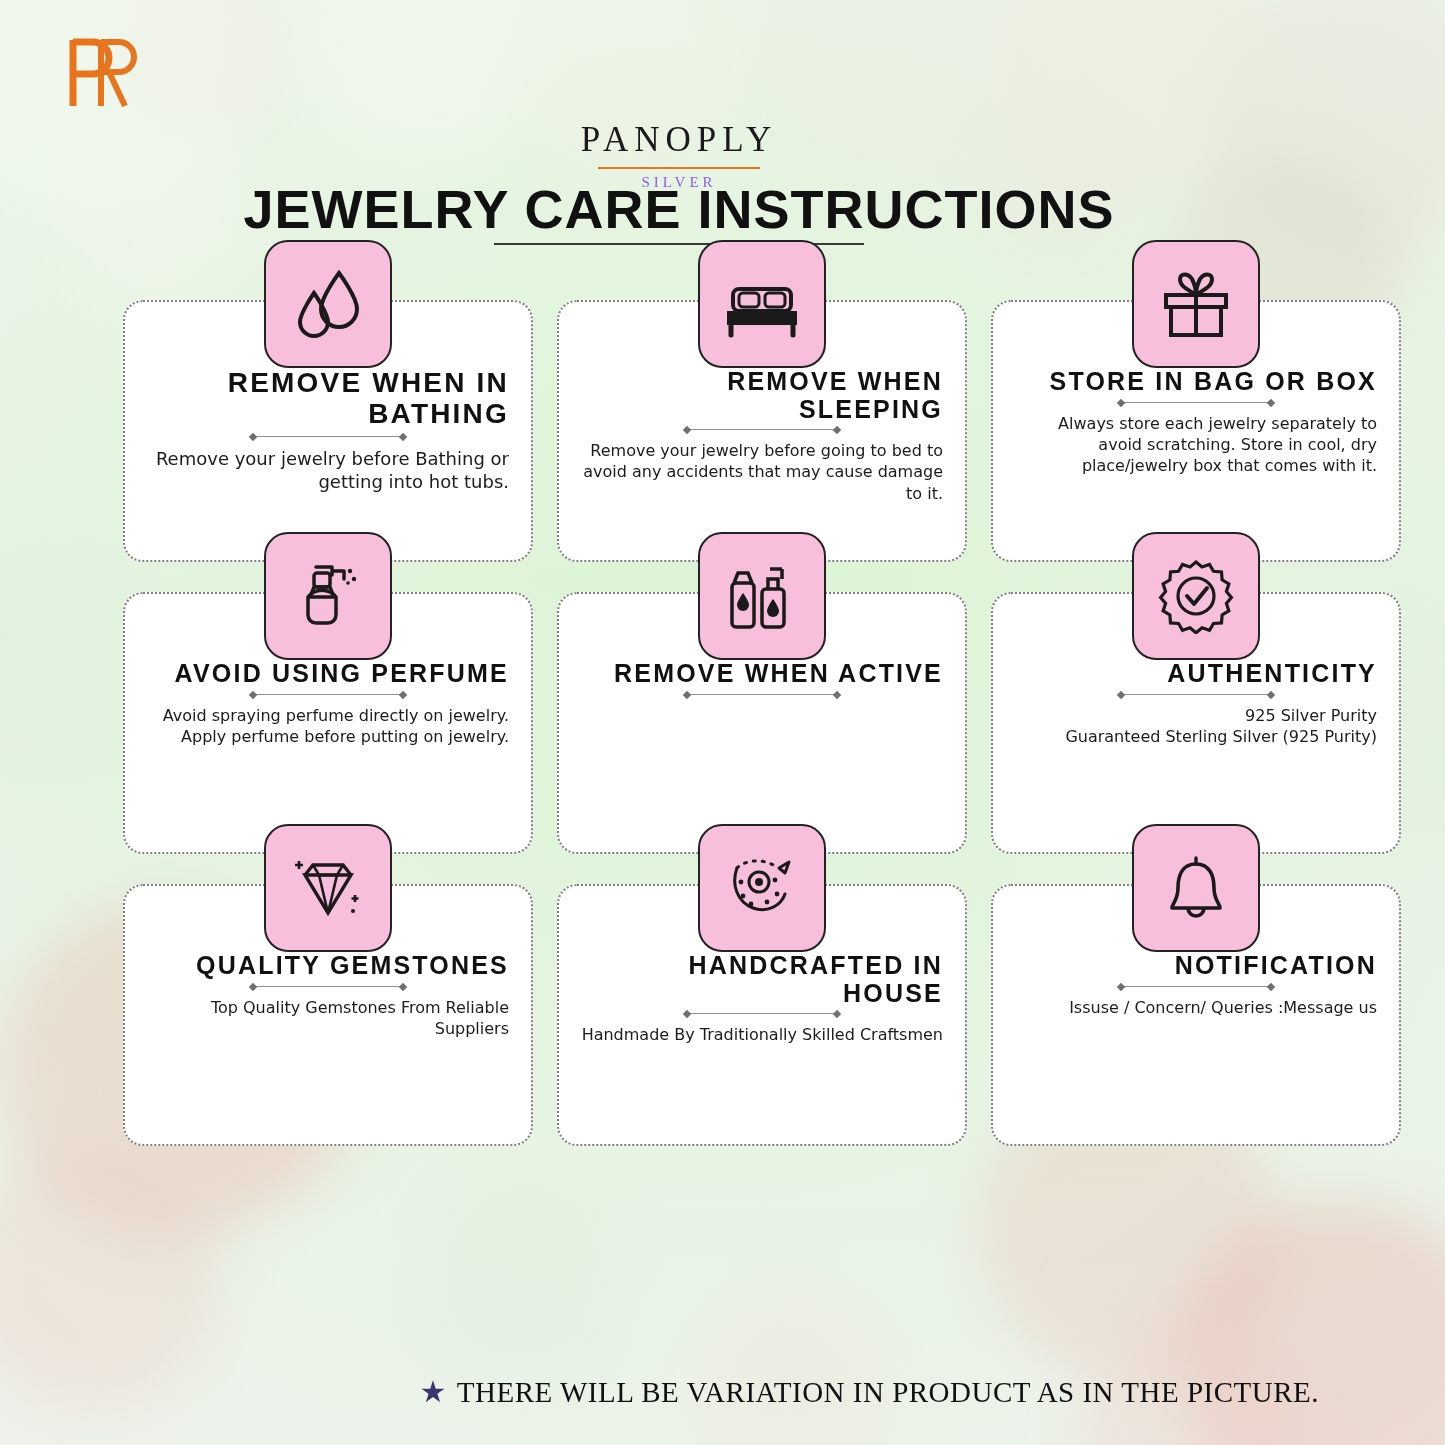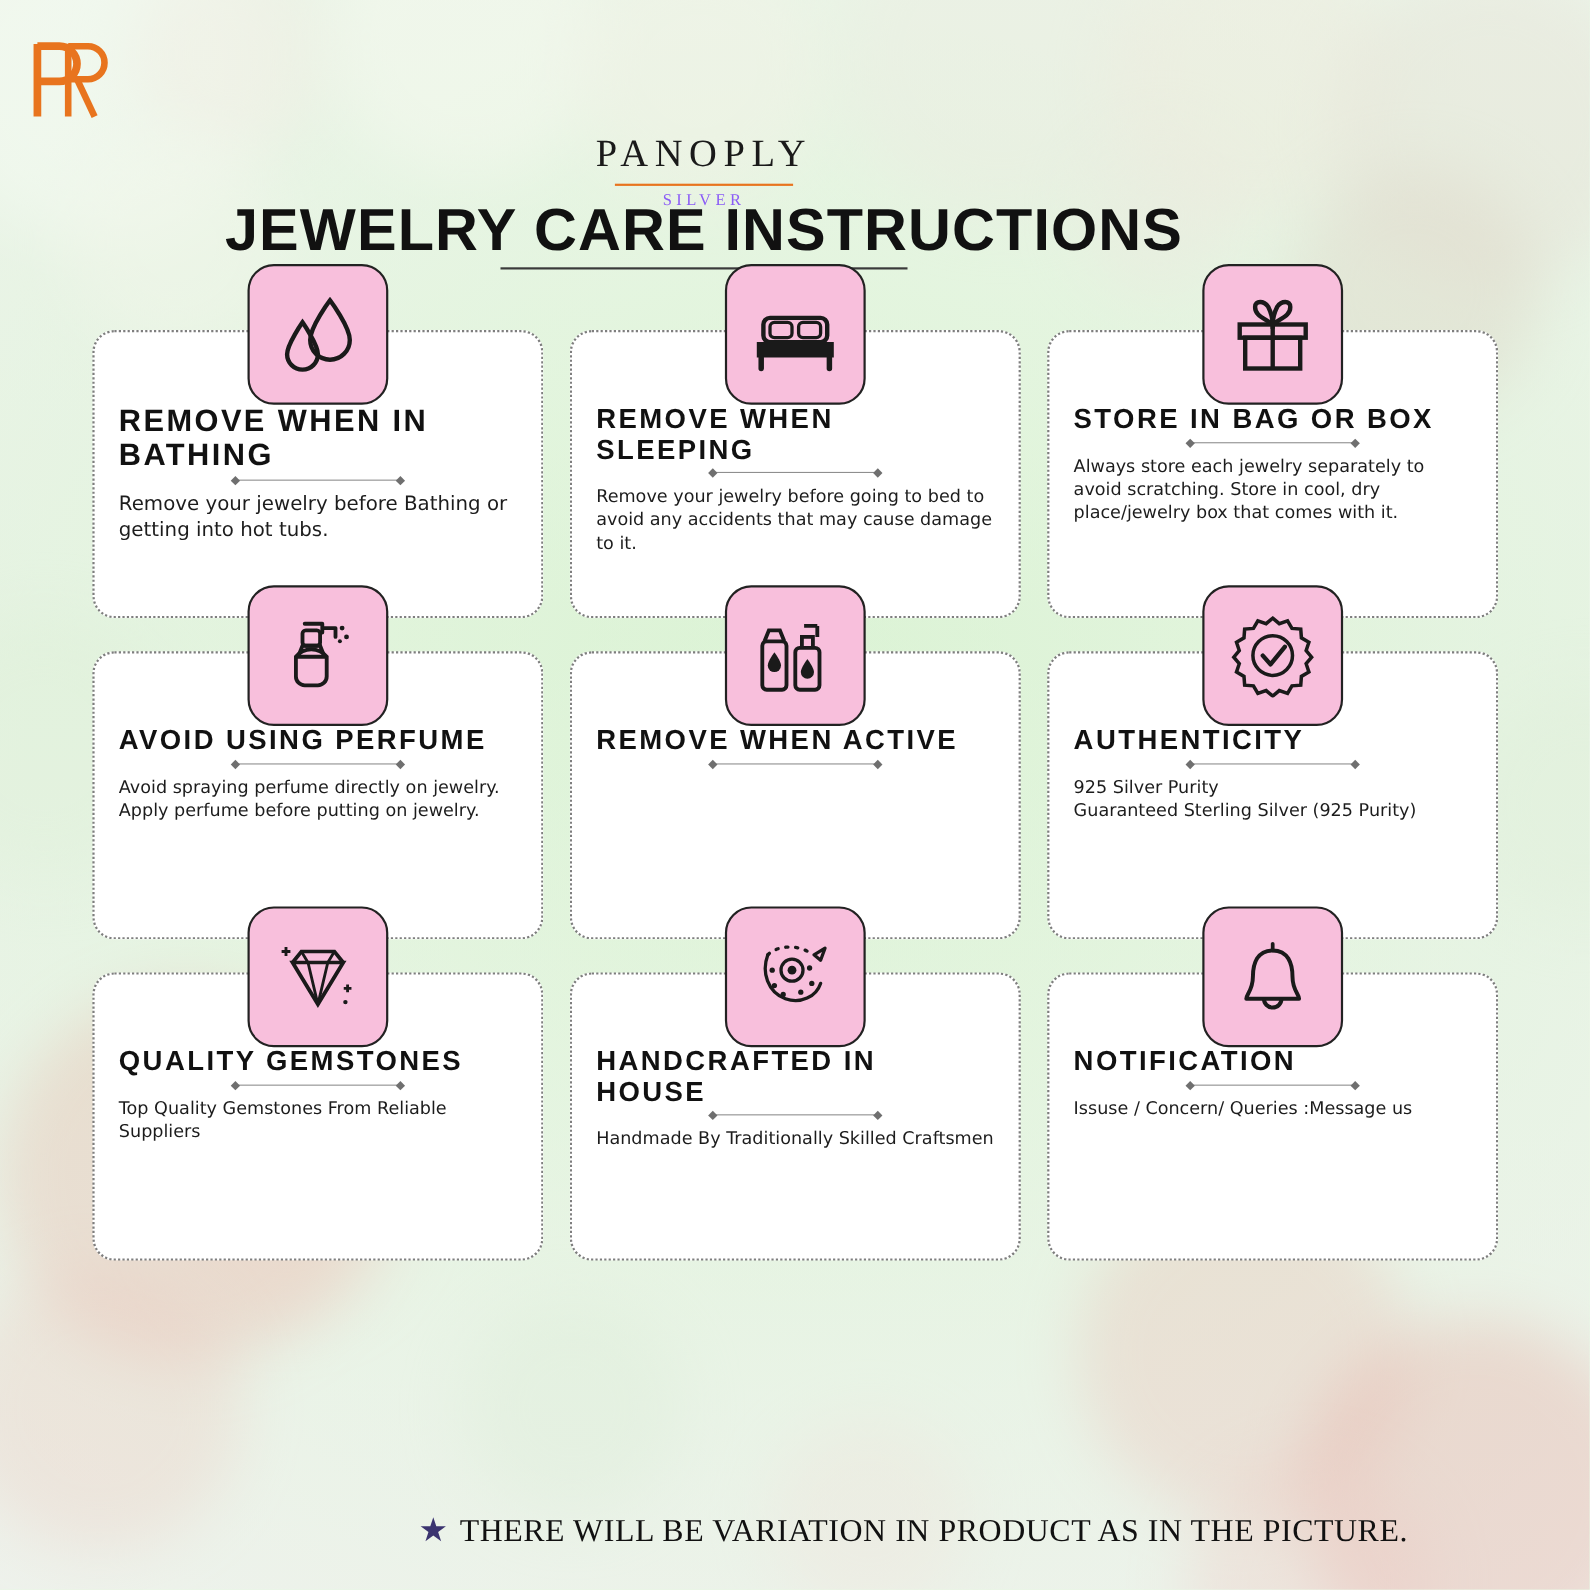--- a/index.html
+++ b/index.html
@@ -32,20 +32,21 @@
     position: absolute;
     inset: 0;
     background: linear-gradient(180deg, rgba(236,247,232,.55) 0%, rgba(226,244,220,.45) 40%, rgba(233,245,229,.5) 70%, rgba(238,243,235,.55) 100%);
   }
 
   
   #page {
     position: relative;
     width: 1280px;
     height: 1445px;
+    margin-left: 39px;
   }
 
   
   .logo-wrap {
     position: absolute;
     top: 34px;
     left: 0;
     right: 0;
     text-align: center;
   }
@@ -111,21 +112,21 @@
     row-gap: 30px;
   }
   .card {
     position: relative;
     background: #ffffff;
     border: 2px dotted #7e7e7e;
     border-radius: 20px;
     min-height: 262px;
     padding: 66px 22px 18px 22px;
     box-sizing: border-box;
-    text-align: left;
+    text-align: right;
   }
   .icon-badge {
     position: absolute;
     top: -62px;
     left: 50%;
     transform: translateX(-50%);
     width: 124px;
     height: 124px;
     background: #f8bfdc;
     border: 2px solid #222;

